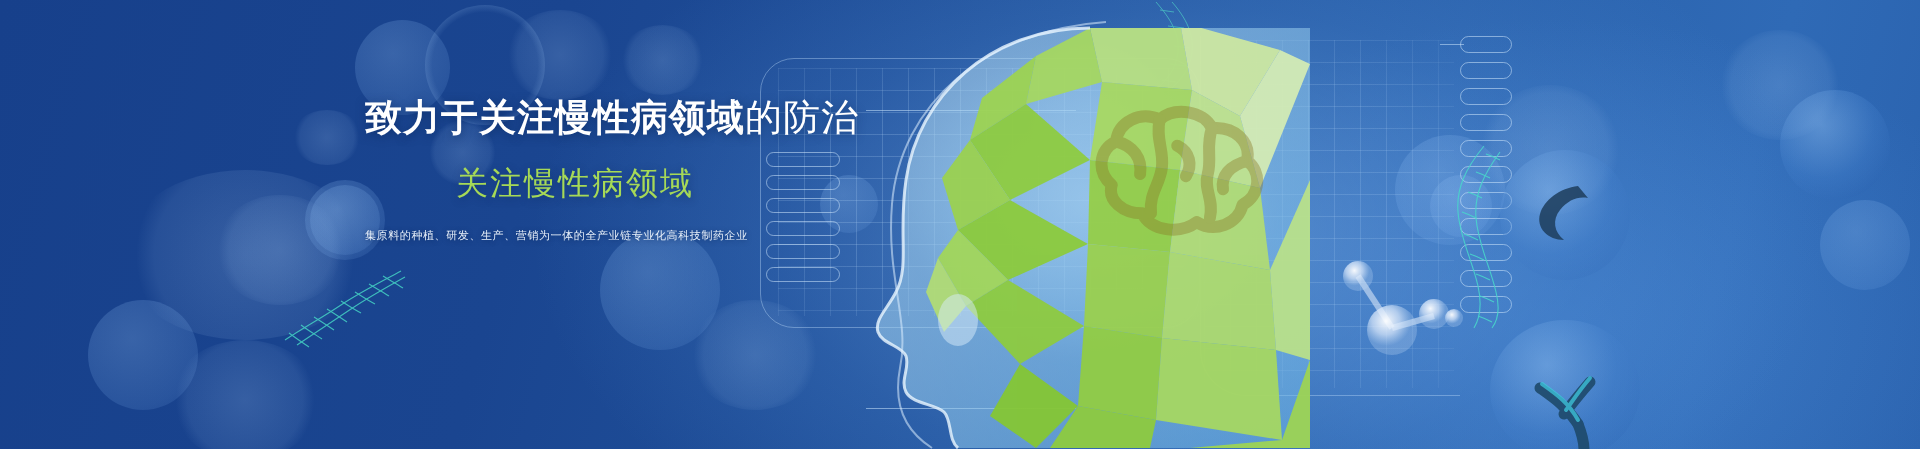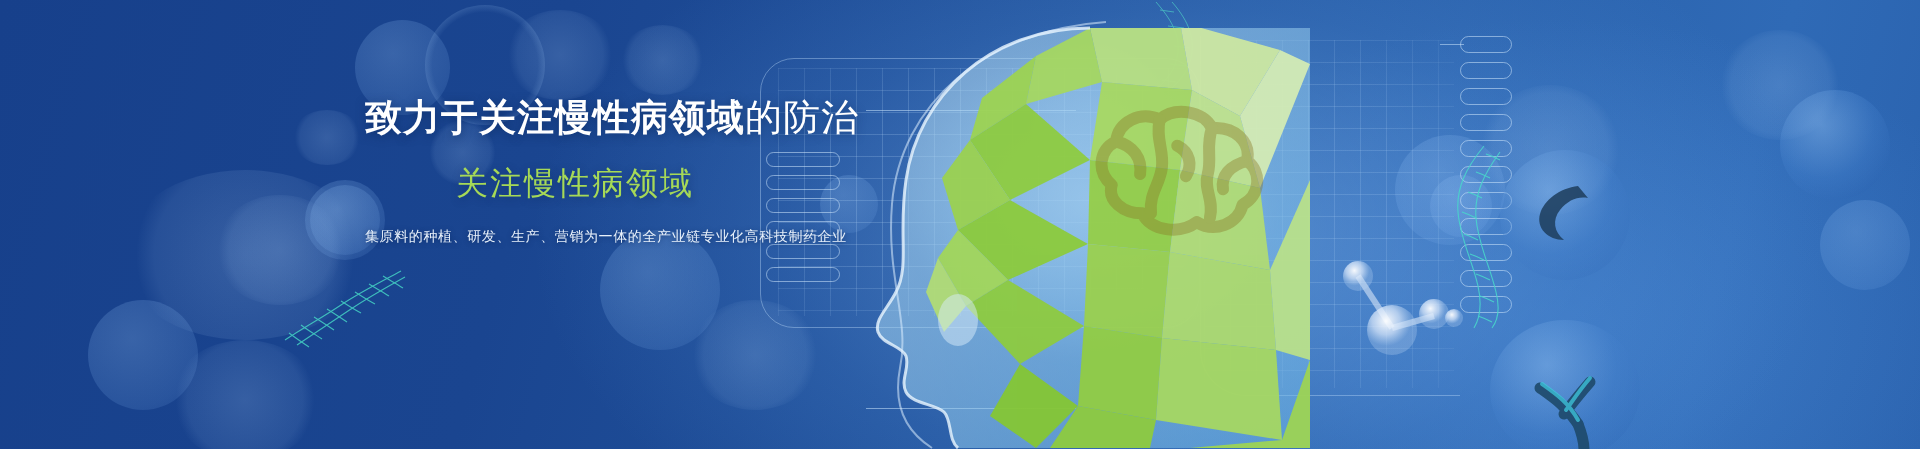--- a/index.html
+++ b/index.html
@@ -50,21 +50,21 @@
     background:radial-gradient(circle at 38% 32%, rgba(150,196,244,.42) 0%, rgba(70,130,205,.30) 52%, rgba(40,95,175,.12) 78%, rgba(40,95,175,0) 100%);}
 
   
   .copy{position:absolute;left:365px;top:96px;width:420px;}
   .headline{font-size:37px;line-height:1.18;color:#ffffff;letter-spacing:1px;
     text-shadow:0 2px 10px rgba(8,34,82,.55);white-space:nowrap;}
   .headline .hl-strong{font-weight:bold;}
   .headline .hl-light{font-weight:normal;}
   .subline{margin-top:24px;font-size:32px;line-height:1.2;color:#a6d957;
     letter-spacing:2px;text-shadow:0 2px 9px rgba(8,34,82,.45);white-space:nowrap;text-align:center;}
-  .desc{margin-top:26px;font-size:14px;color:#e8f1fb;letter-spacing:.6px;
+  .desc{margin-top:26px;font-size:11px;color:#e8f1fb;letter-spacing:.6px;
     text-shadow:0 1px 5px rgba(8,34,82,.6);white-space:nowrap;}
 </style>
 </head>
 <body>
 
 <div class="banner">
 
   <div class="bokeh bk-soft" style="left:120px;top:170px;width:250px;height:170px;"></div>
   <div class="bokeh bk-soft" style="left:215px;top:195px;width:130px;height:110px;"></div>
   <div class="bokeh bk-fill" style="left:305px;top:180px;width:80px;height:80px;"></div>

